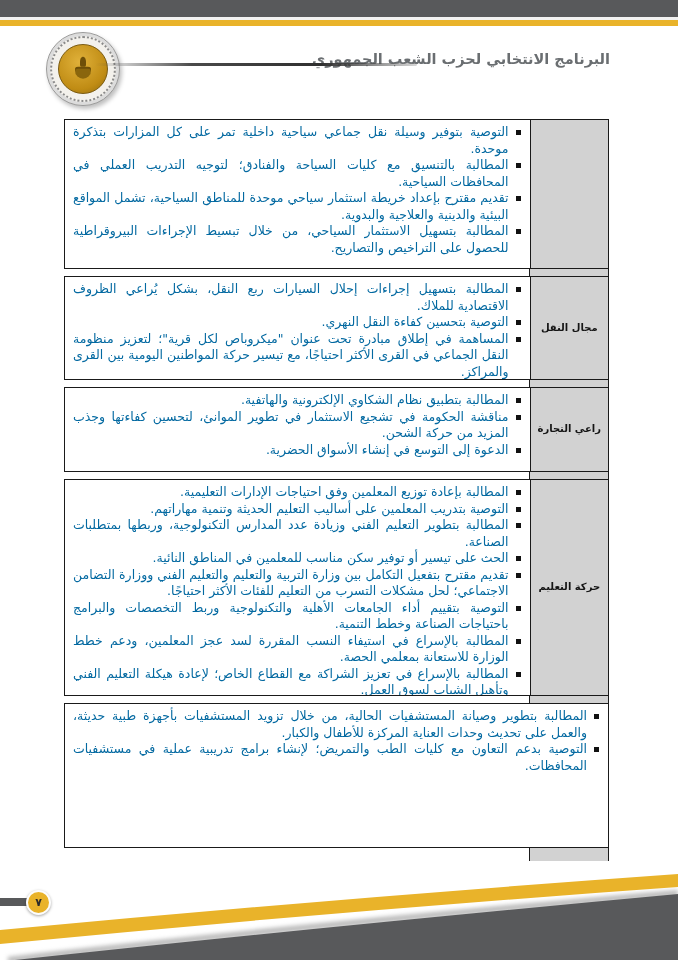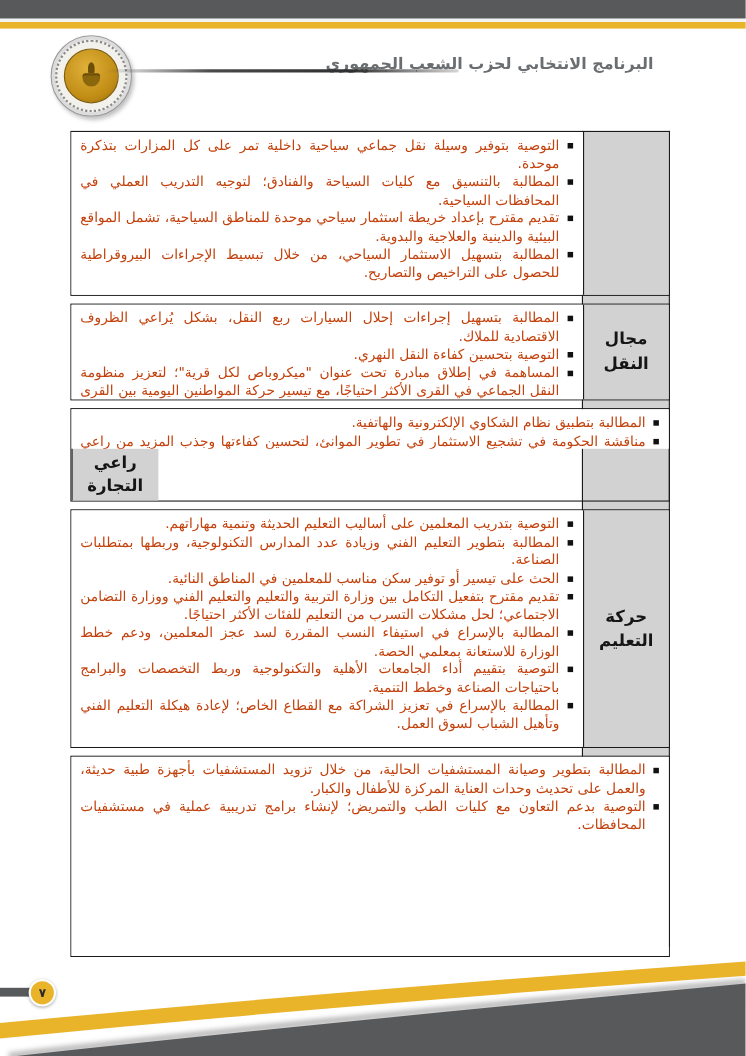--- a/index.html
+++ b/index.html
@@ -30,21 +30,21 @@
   }
   .coin-emblem{
     position:absolute;left:50%;top:50%;transform:translate(-50%,-55%);
     width:22px;height:26px;color:#6e4f08;font-size:22px;line-height:26px;text-align:center;
   }
   .coin-emblem::before{content:"";position:absolute;left:3px;top:12px;width:16px;height:12px;
     background:#8a660d;border-radius:3px 3px 8px 8px;box-shadow:inset 0 2px 0 #6e4f08;}
   .coin-emblem::after{content:"";position:absolute;left:8px;top:2px;width:6px;height:10px;
     background:#6e4f08;border-radius:50% 50% 20% 20%;}
   .page-title{
-    position:absolute;right:84px;top:51px;
+    position:absolute;right:68px;top:51px;
     font-size:14.5px;font-weight:bold;color:#6a6e71;direction:rtl;white-space:nowrap;
   }
   .header-line{
     position:absolute;left:95px;top:63px;width:322px;height:2.5px;border-radius:2px;
     background:linear-gradient(to right,rgba(120,120,120,0),#4a4a4a 30%,#2f2f2f 70%,rgba(140,140,140,.35));
   }
 
   
   .ptable{position:absolute;left:64px;top:119px;width:545px;}
   .label-strip{
@@ -55,28 +55,28 @@
     position:relative;display:flex;box-sizing:border-box;
     border:1.5px solid #1a1a1a;margin-bottom:7px;background:transparent;
   }
   .cell-content{
     flex:1;background:#ffffff;box-sizing:border-box;overflow:hidden;
     padding:4px 8px 3px 8px;direction:rtl;
   }
   .cell-label{
     width:78.5px;box-sizing:border-box;background:#D2D2D2;border-left:1.5px solid #1a1a1a;
     display:flex;align-items:center;justify-content:center;text-align:center;
-    direction:rtl;font-weight:bold;font-size:15px;line-height:1.45;color:#151515;
+    direction:rtl;font-weight:bold;font-size:10px;line-height:1.45;color:#151515;
     padding:2px 6px;
   }
-  .r1{height:150px;} .r2{height:88px;} .r3{height:85px;flex-direction:column;} .r4{height:217px;} .r5{height:183px;margin-bottom:0;}
+  .r1{height:150px;} .r2{height:104px;} .r3{height:85px;} .r4{height:217px;} .r5{height:145px;margin-bottom:0;}
   ul.bullets{margin:0;padding:0;list-style:none;}
   ul.bullets li{
     position:relative;padding-right:13px;direction:rtl;text-align:justify;
-    font-size:12.5px;line-height:16.5px;color:#c2410c;font-weight:500;
+    font-size:12.5px;line-height:16.5px;color:#0369a1;font-weight:500;
   }
   ul.bullets li::before{
     content:"";position:absolute;right:1px;top:6px;width:5px;height:5px;background:#111;
   }
 
   
   .pagebar{position:absolute;left:0;top:898px;width:29px;height:8px;background:#58595B;}
   .pagecircle{
     position:absolute;left:26px;top:890px;width:21px;height:21px;border-radius:50%;
     background:#E9B32A;border:2px solid #fdfdfd;box-shadow:0 1px 3px rgba(0,0,0,.35);
@@ -123,36 +123,37 @@
           <li>المساهمة في إطلاق مبادرة تحت عنوان "ميكروباص لكل قرية"؛ لتعزيز منظومة النقل الجماعي في القرى الأكثر احتياجًا، مع تيسير حركة المواطنين اليومية بين القرى والمراكز.</li>
         </ul>
     </div>
     <div class="cell-label">مجال النقل</div>
   </div>
 
   <div class="trow r3">
     <div class="cell-content">
       <ul class="bullets">
           <li>المطالبة بتطبيق نظام الشكاوي الإلكترونية والهاتفية.</li>
-          <li>مناقشة الحكومة في تشجيع الاستثمار في تطوير الموانئ، لتحسين كفاءتها وجذب المزيد من راعي الشحن.</li>
+          <li>مناقشة الحكومة في تشجيع الاستثمار في تطوير الموانئ، لتحسين كفاءتها وجذب المزيد من حركة الشحن.</li>
           <li>الدعوة إلى التوسع في إنشاء الأسواق الحضرية.</li>
         </ul>
     </div>
     <div class="cell-label">راعي التجارة</div>
   </div>
 
   <div class="trow r4">
     <div class="cell-content">
       <ul class="bullets">
+          <li>المطالبة بإعادة توزيع المعلمين وفق احتياجات الإدارات التعليمية.</li>
           <li>التوصية بتدريب المعلمين على أساليب التعليم الحديثة وتنمية مهاراتهم.</li>
           <li>المطالبة بتطوير التعليم الفني وزيادة عدد المدارس التكنولوجية، وربطها بمتطلبات الصناعة.</li>
           <li>الحث على تيسير أو توفير سكن مناسب للمعلمين في المناطق النائية.</li>
           <li>تقديم مقترح بتفعيل التكامل بين وزارة التربية والتعليم والتعليم الفني ووزارة التضامن الاجتماعي؛ لحل مشكلات التسرب من التعليم للفئات الأكثر احتياجًا.</li>
+          <li>التوصية بتقييم أداء الجامعات الأهلية والتكنولوجية وربط التخصصات والبرامج باحتياجات الصناعة وخطط التنمية.</li>
           <li>المطالبة بالإسراع في استيفاء النسب المقررة لسد عجز المعلمين، ودعم خطط الوزارة للاستعانة بمعلمي الحصة.</li>
-          <li>التوصية بتقييم أداء الجامعات الأهلية والتكنولوجية وربط التخصصات والبرامج باحتياجات الصناعة وخطط التنمية.</li>
           <li>المطالبة بالإسراع في تعزيز الشراكة مع القطاع الخاص؛ لإعادة هيكلة التعليم الفني وتأهيل الشباب لسوق العمل.</li>
         </ul>
     </div>
     <div class="cell-label">حركة التعليم</div>
   </div>
 
   <div class="trow r5">
     <div class="cell-content">
       <ul class="bullets">
           <li>المطالبة بتطوير وصيانة المستشفيات الحالية، من خلال تزويد المستشفيات بأجهزة طبية حديثة، والعمل على تحديث وحدات العناية المركزة للأطفال والكبار.</li>

